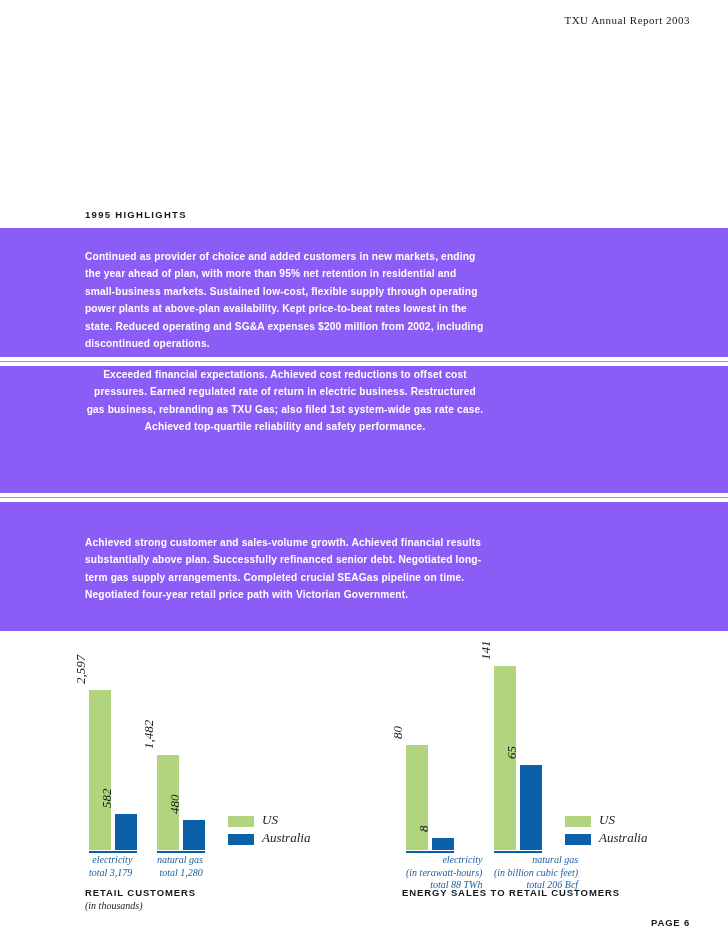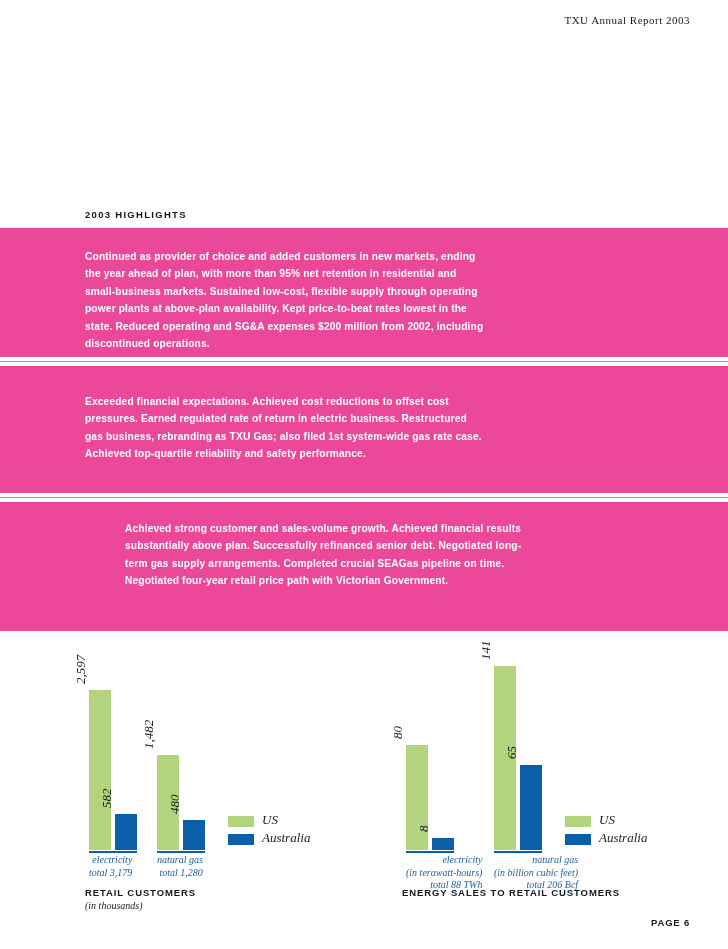--- a/index.html
+++ b/index.html
@@ -39,21 +39,21 @@
     color: #101820;
   }
 
   
   .blue-region {
     position: absolute;
     left: 0;
     top: 228px;
     width: 728px;
     height: 403px;
-    background: #ec4899;
+    background: #8b5cf6;
   }
   .band-divider {
     position: absolute;
     left: 0;
     width: 728px;
     background: #ffffff;
     height: 9px;
   }
   .band-divider.d1 { top: 129px; }
   .band-divider.d2 { top: 265px; }
@@ -71,22 +71,22 @@
     left: 85px;
     width: 400px;
     color: #ffffff;
     font-family: "Liberation Sans", sans-serif;
     font-size: 10.2px;
     font-weight: bold;
     line-height: 17.4px;
     letter-spacing: 0.15px;
   }
   .band-text.b1 { top: 20px; }
-  .band-text.b2 { top: 165px; }
-  .band-text.b3 { top: 292px; margin-left: 40px; }
+  .band-text.b2 { top: 138px; text-align: center; }
+  .band-text.b3 { top: 306px; }
 
   
   .chart {
     position: absolute;
     top: 650px;
   }
   .chart.left  { left: 85px;  width: 300px; }
   .chart.right { left: 402px; width: 300px; }
 
   .plot {
@@ -187,21 +187,21 @@
     font-weight: bold;
     letter-spacing: 0.8px;
     color: #101820;
   }
 </style>
 </head>
 <body>
 
 <div class="report-header">TXU Annual Report 2003</div>
 
-<div class="highlights-title">2003 HIGHLIGHTS</div>
+<div class="highlights-title">1995 HIGHLIGHTS</div>
 
 <div class="blue-region">
 
   <div class="band-text b1">Continued as provider of choice and added customers in new markets, ending the year ahead of plan, with more than 95% net retention in residential and small-business markets. Sustained low-cost, flexible supply through operating power plants at above-plan availability. Kept price-to-beat rates lowest in the state. Reduced operating and SG&amp;A expenses $200 million from 2002, including discontinued operations.</div>
 
   <div class="band-divider d1">
     <div class="hairline"></div>
   </div>
 
   <div class="band-text b2">Exceeded financial expectations. Achieved cost reductions to offset cost pressures. Earned regulated rate of return in electric business. Restructured gas business, rebranding as TXU Gas; also filed 1st system-wide gas rate case. Achieved top-quartile reliability and safety performance.</div>

